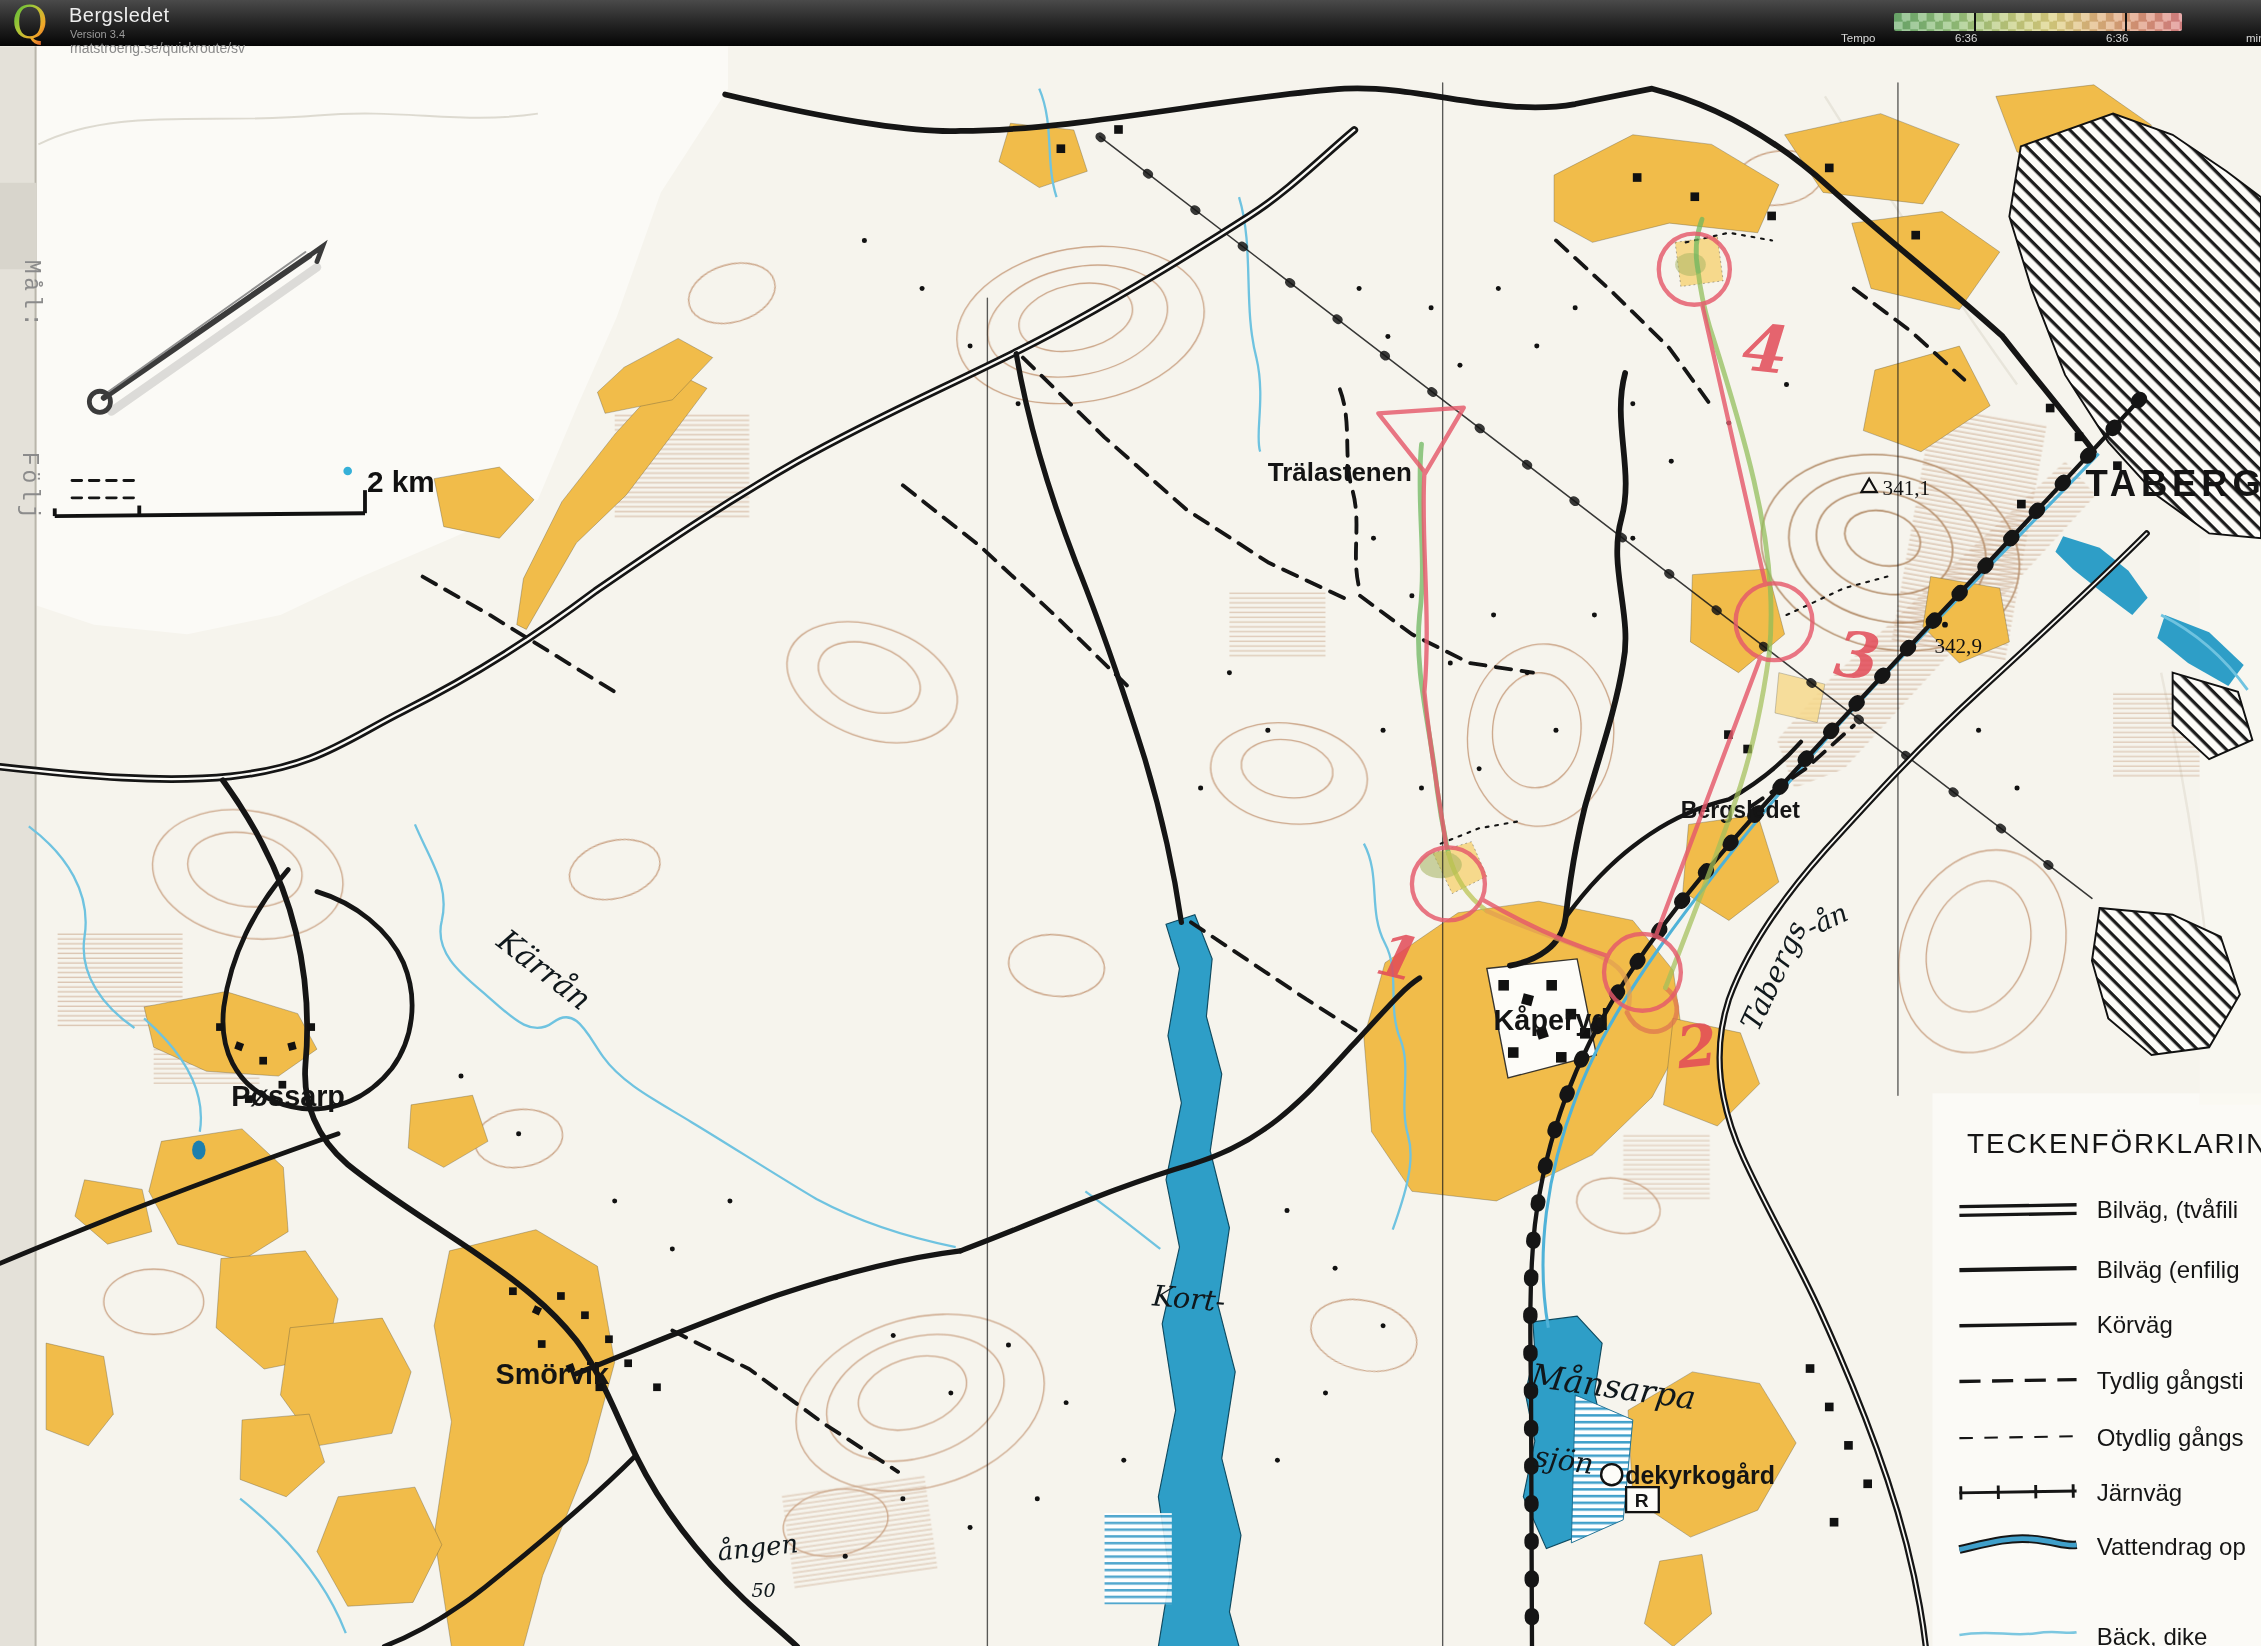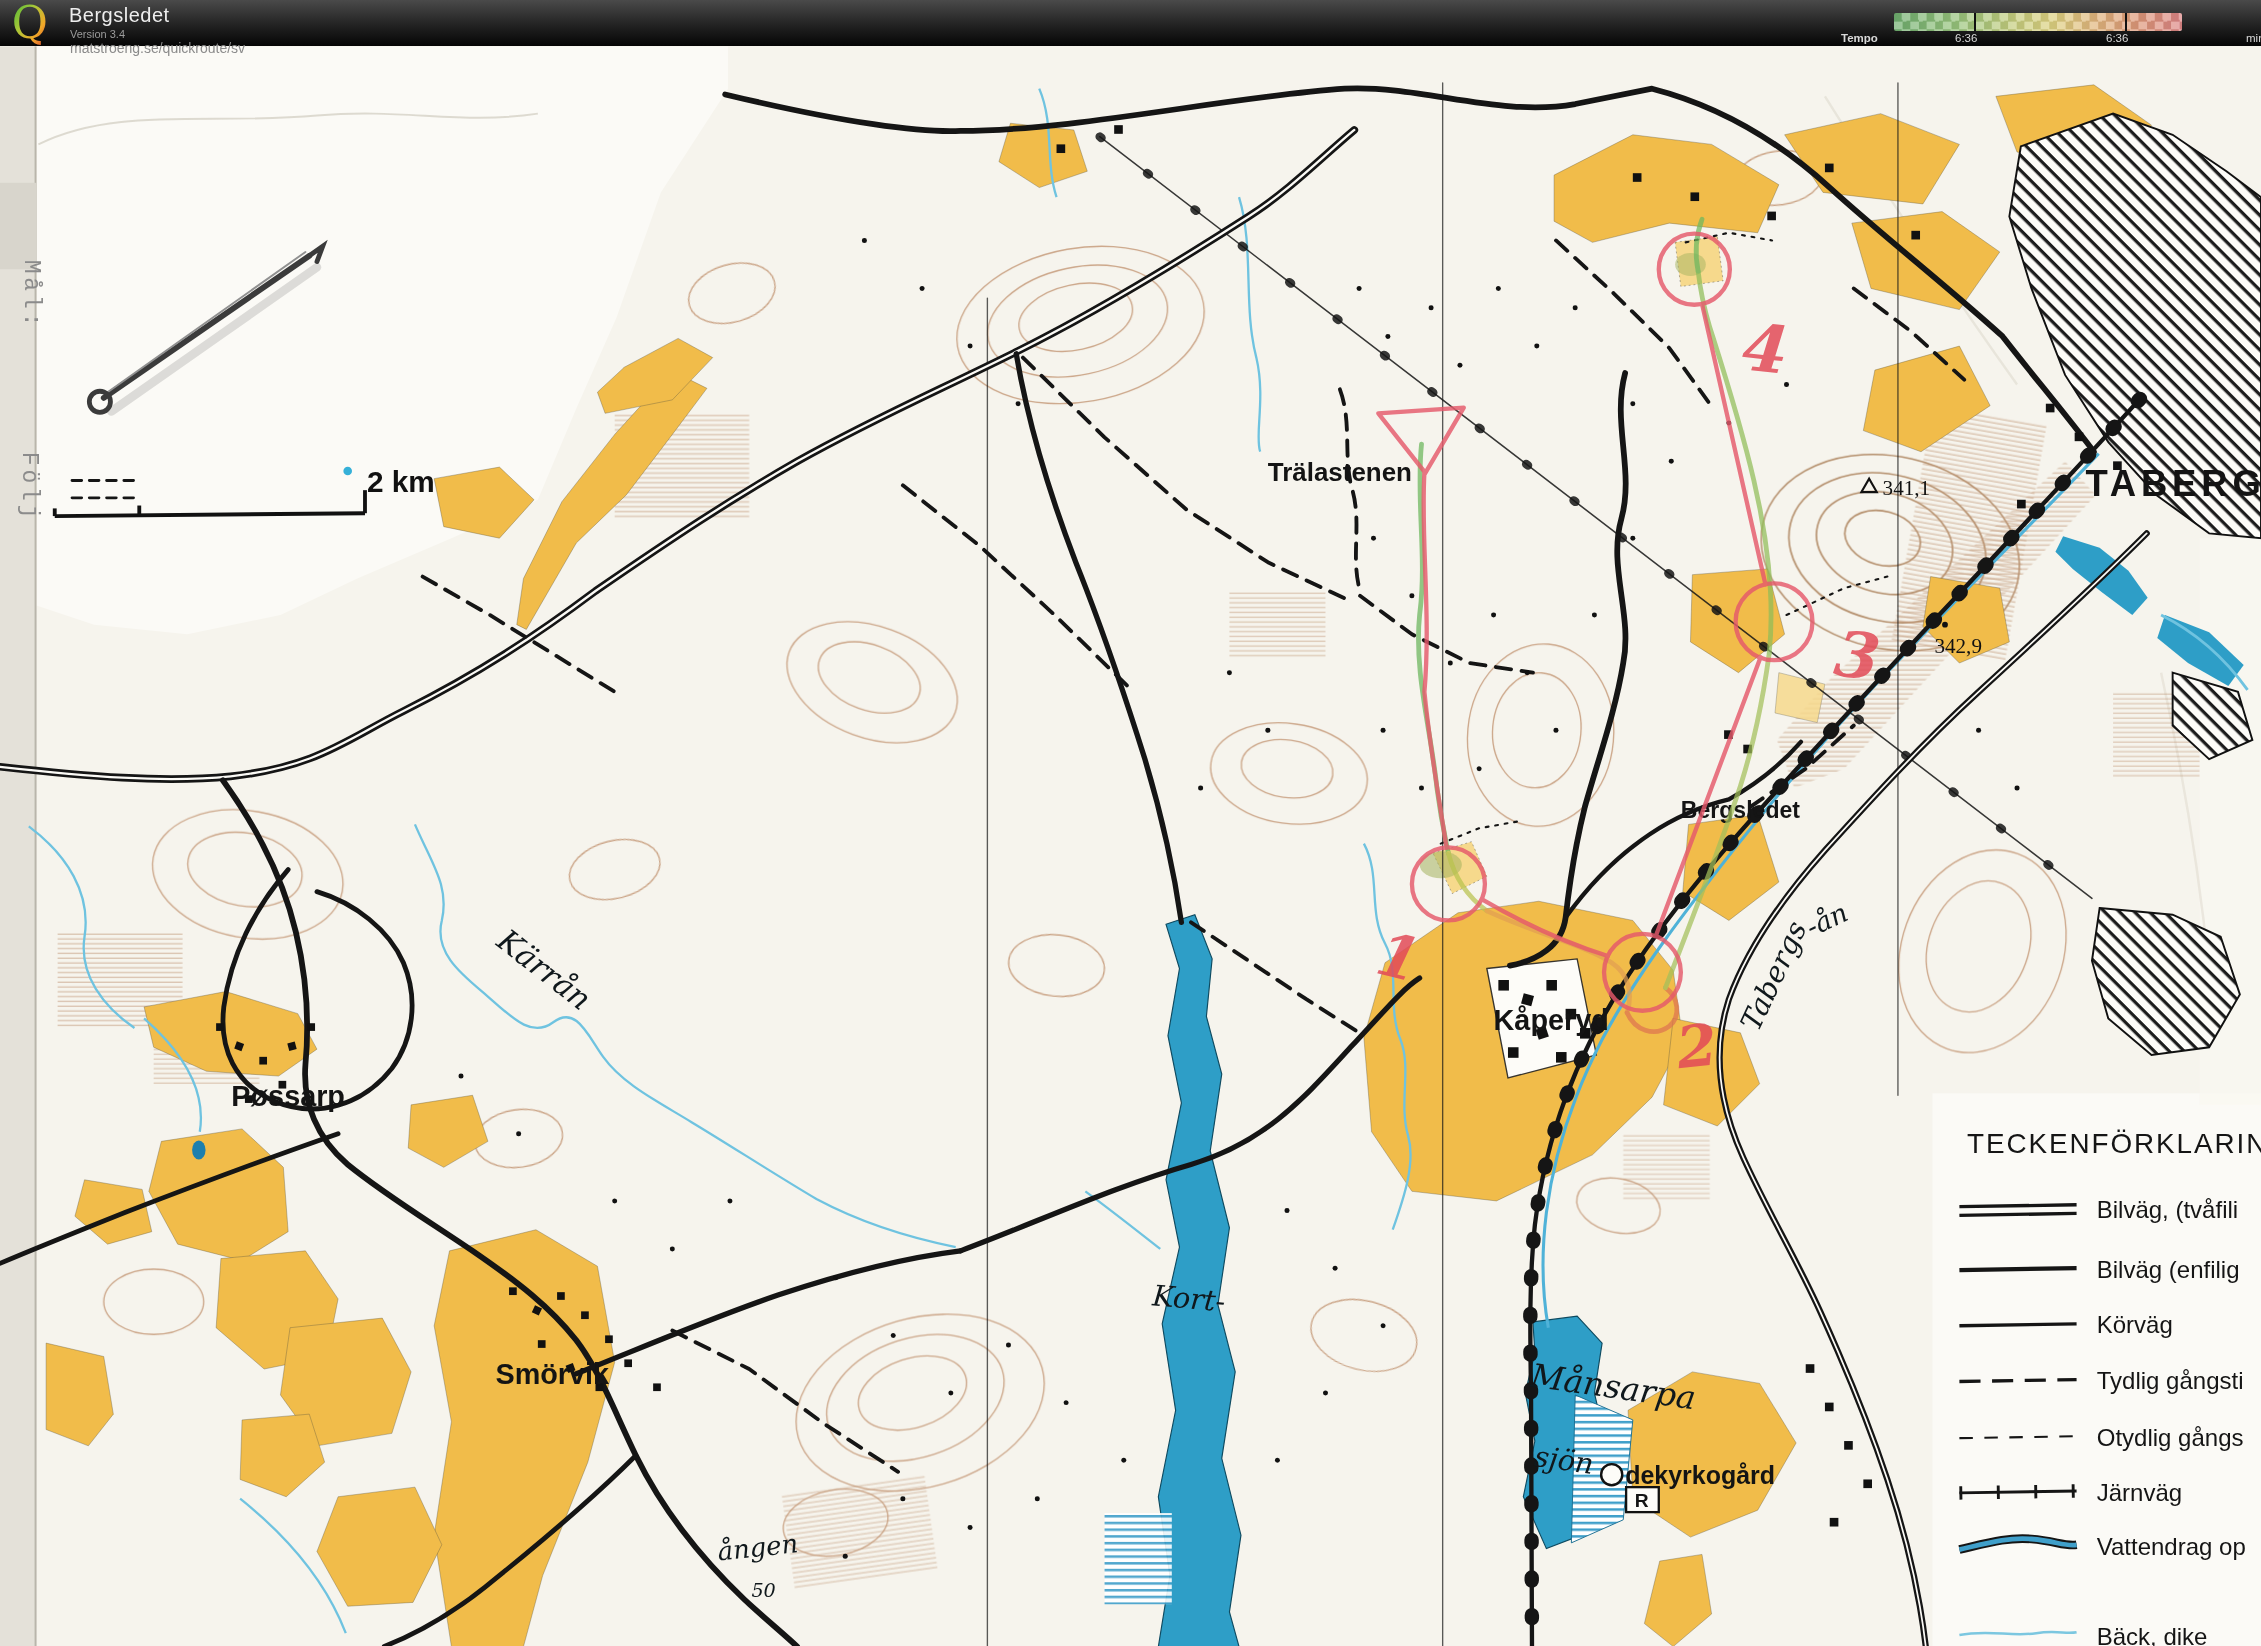--- a/index.html
+++ b/index.html
@@ -42,21 +42,21 @@
           <stop offset=".7" stop-color="#f0a828"></stop>
             <stop offset="1" stop-color="#d22f2f"></stop>
         </linearGradient>
       </defs>
       <text x="6" y="40" font-family="DejaVu Serif, serif" font-size="46" fill="url(#qg)">Q</text>
     </svg>
     <div class="app">Bergsledet</div>
     <div class="ver">Version 3.4</div>
     <div class="url">matstroeng.se/quickroute/sv</div>
 
-    <div class="tlabel" style="left:1841px;font-weight:bold;">Tempo</div>
+    <div class="tlabel" style="left:1841px;">Tempo</div>
     <div id="tempo-bar"></div>
     <div class="tick" style="left:1974px;"></div>
     <div class="tick" style="left:2125px;"></div>
     <div class="tlabel" style="left:1955px;">6:36</div>
     <div class="tlabel" style="left:2106px;">6:36</div>
     <div class="tlabel" style="left:2202px;margin-left:44px;">min/km</div>
   </div>
 
   <svg id="map" width="2261" height="1601" viewBox="0 48 2354 1666">
     <defs>

